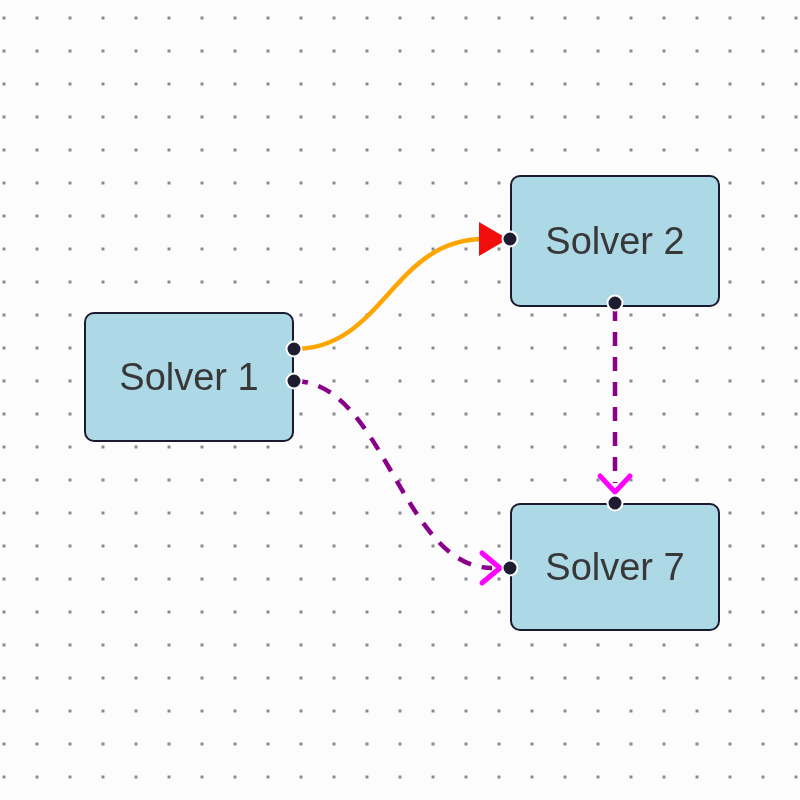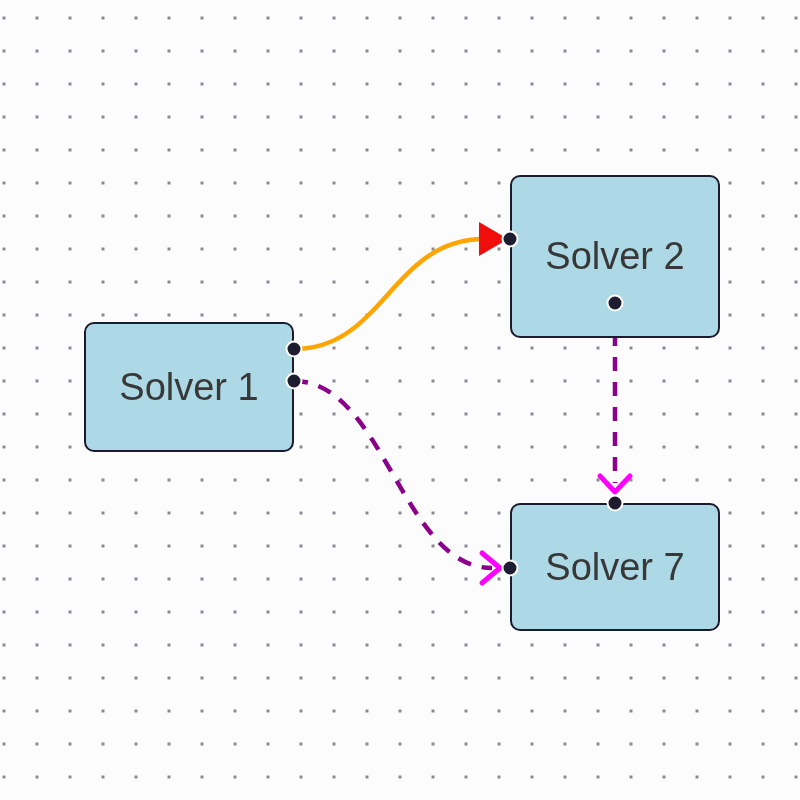--- a/index.html
+++ b/index.html
@@ -76,25 +76,25 @@
     <path class="edge solid" stroke-linecap="round" d="M 294 349 C 384 349 392 239 484 239" stroke="#ffa500"></path>
     <polygon points="479,222 479,256 508,239" fill="#f20d0d"></polygon>
 
     <path class="edge dashed" d="M 294 381 C 384 381 402 568 492 568" stroke="#8b008b"></path>
     <polyline class="arrow-chevron" points="482,553 500,568 482,583" stroke="#ff00ff"></polyline>
 
     <path class="edge dashed" d="M 615 307 L 615 483" stroke="#8b008b"></path>
     <polyline class="arrow-chevron" points="600,476 615,492 630,476" stroke="#ff00ff"></polyline>
   </svg>
 
-  <div class="node" style="left:84px; top:322px; height:130px;">
+  <div class="node" style="left:84px; top:312px; height:130px;">
     <span class="node-label">Solver 1</span>
   </div>
 
-  <div class="node" style="left:510px; top:175px; height:163px;">
+  <div class="node" style="left:510px; top:175px; height:132px;">
     <span class="node-label">Solver 2</span>
   </div>
 
   <div class="node" style="left:510px; top:503px; height:128px;">
     <span class="node-label">Solver 7</span>
   </div>
 
   <div class="handle" style="left:294px; top:349px;"></div>
   <div class="handle" style="left:294px; top:381px;"></div>
   <div class="handle" style="left:510px; top:239px;"></div>

